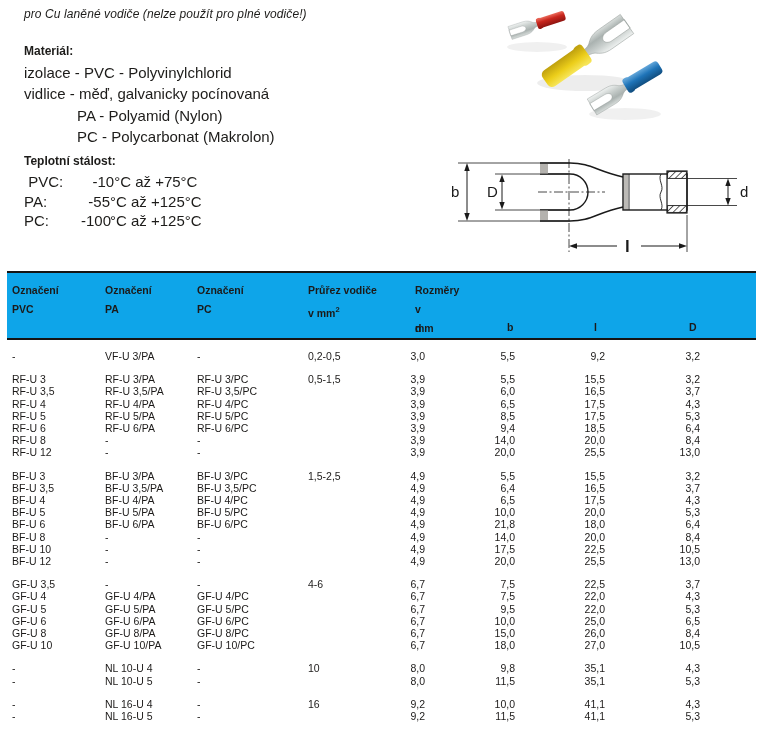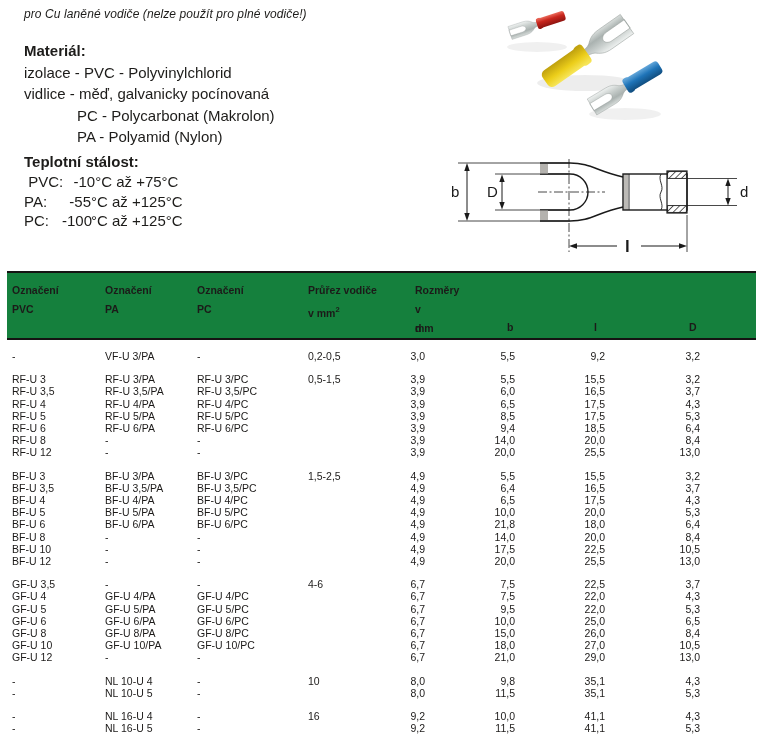--- a/index.html
+++ b/index.html
@@ -3,35 +3,35 @@
 <meta charset="utf-8">
 <style>
   html,body{margin:0;padding:0;}
   body{
     width:763px;height:750px;position:relative;background:#ffffff;
     font-family:"Liberation Sans",sans-serif;color:#1d1c1a;overflow:hidden;
   }
   
   .intro{position:absolute;left:24px;top:7px;font-size:12px;font-style:italic;font-weight:500;letter-spacing:.1px;}
   .material{position:absolute;left:24px;top:40px;font-size:15px;}
-  .sec-heading{font-weight:bold;font-size:15px;line-height:22px;}
+  .sec-heading{font-weight:bold;font-size:12px;line-height:22px;}
   .mline{line-height:21.3px;}
   .mline.ind{padding-left:53px;}
   .thermal{position:absolute;left:24px;top:151px;font-size:15px;}
   .thermal .sec-heading{line-height:21px;}
   .trow{line-height:19.6px;display:flex;justify-content:center;}
   .tlabel{display:inline-block;width:38px;}
-  .tnum{display:inline-block;width:29px;text-align:right;}
+  .tnum{display:inline-block;width:29px;text-align:right;margin-left:19px;}
   
   .photo-wrap{position:absolute;left:485px;top:0;}
   .drawing-wrap{position:absolute;left:445px;top:147px;}
   
   .tbl-wrap{position:absolute;left:7px;top:271px;}
   table{border-collapse:collapse;table-layout:fixed;width:749px;font-size:10.5px;color:#1c1a19;}
-  thead tr{background:#15803d;}
+  thead tr{background:#0ea5e9;}
   thead{border-top:2px solid #151413;border-bottom:2px solid #151413;}
   th{font-weight:bold;text-align:left;vertical-align:top;padding:8px 0 0 0;height:55px;font-size:10.5px;}
   .hl{line-height:19px;height:19px;}
   .hl sup{font-size:7.5px;}
   th.c1{padding-left:5px;}
   th.c4{padding-left:3px;}
   th.c5{padding-left:38px;}
   th.c6 .dim3{padding-left:82px;}
   th.c7 .dim3{padding-left:79px;}
   th.c8 .dim3{padding-left:84px;}
@@ -48,22 +48,22 @@
 
 <div class="page">
 
   <div class="intro">pro Cu laněné vodiče (nelze použít pro plné vodiče!)</div>
 
   <div class="material">
     <div class="sec-heading">Materiál:</div>
     <div id="material-lines">
         <div class="mline">izolace - PVC - Polyvinylchlorid</div>
         <div class="mline">vidlice - měď, galvanicky pocínovaná</div>
+        <div class="mline ind">PA - Polyamid (Nylon)</div>
         <div class="mline ind">PC - Polycarbonat (Makrolon)</div>
-        <div class="mline ind">PA - Polyamid (Nylon)</div>
       </div>
   </div>
 
   <div class="thermal">
     <div class="sec-heading">Teplotní stálost:</div>
     <div id="thermal-rows">
         <div class="trow">
           <span class="tlabel">PVC:</span>
           <span class="tnum">-10</span>
           <span class="trest">°C až +75°C</span>
@@ -496,31 +496,20 @@
             <td class="c1">GF-U 10</td>
             <td class="c2">GF-U 10/PA</td>
             <td class="c3">GF-U 10/PC</td>
             <td class="c4"></td>
             <td class="c5">6,7</td>
             <td class="c6">18,0</td>
             <td class="c7">27,0</td>
             <td class="c8">10,5</td>
             <td class="c9"></td>
           </tr>
-          <tr>
-            <td class="c1">GF-U 12</td>
-            <td class="c2">-</td>
-            <td class="c3">-</td>
-            <td class="c4"></td>
-            <td class="c5">6,7</td>
-            <td class="c6">21,0</td>
-            <td class="c7">29,0</td>
-            <td class="c8">13,0</td>
-            <td class="c9"></td>
-          </tr>
           <tr class="spacer">
             <td colspan="9"></td>
           </tr>
           <tr>
             <td class="c1">-</td>
             <td class="c2">NL 10-U 4</td>
             <td class="c3">-</td>
             <td class="c4">10</td>
             <td class="c5">8,0</td>
             <td class="c6">9,8</td>

